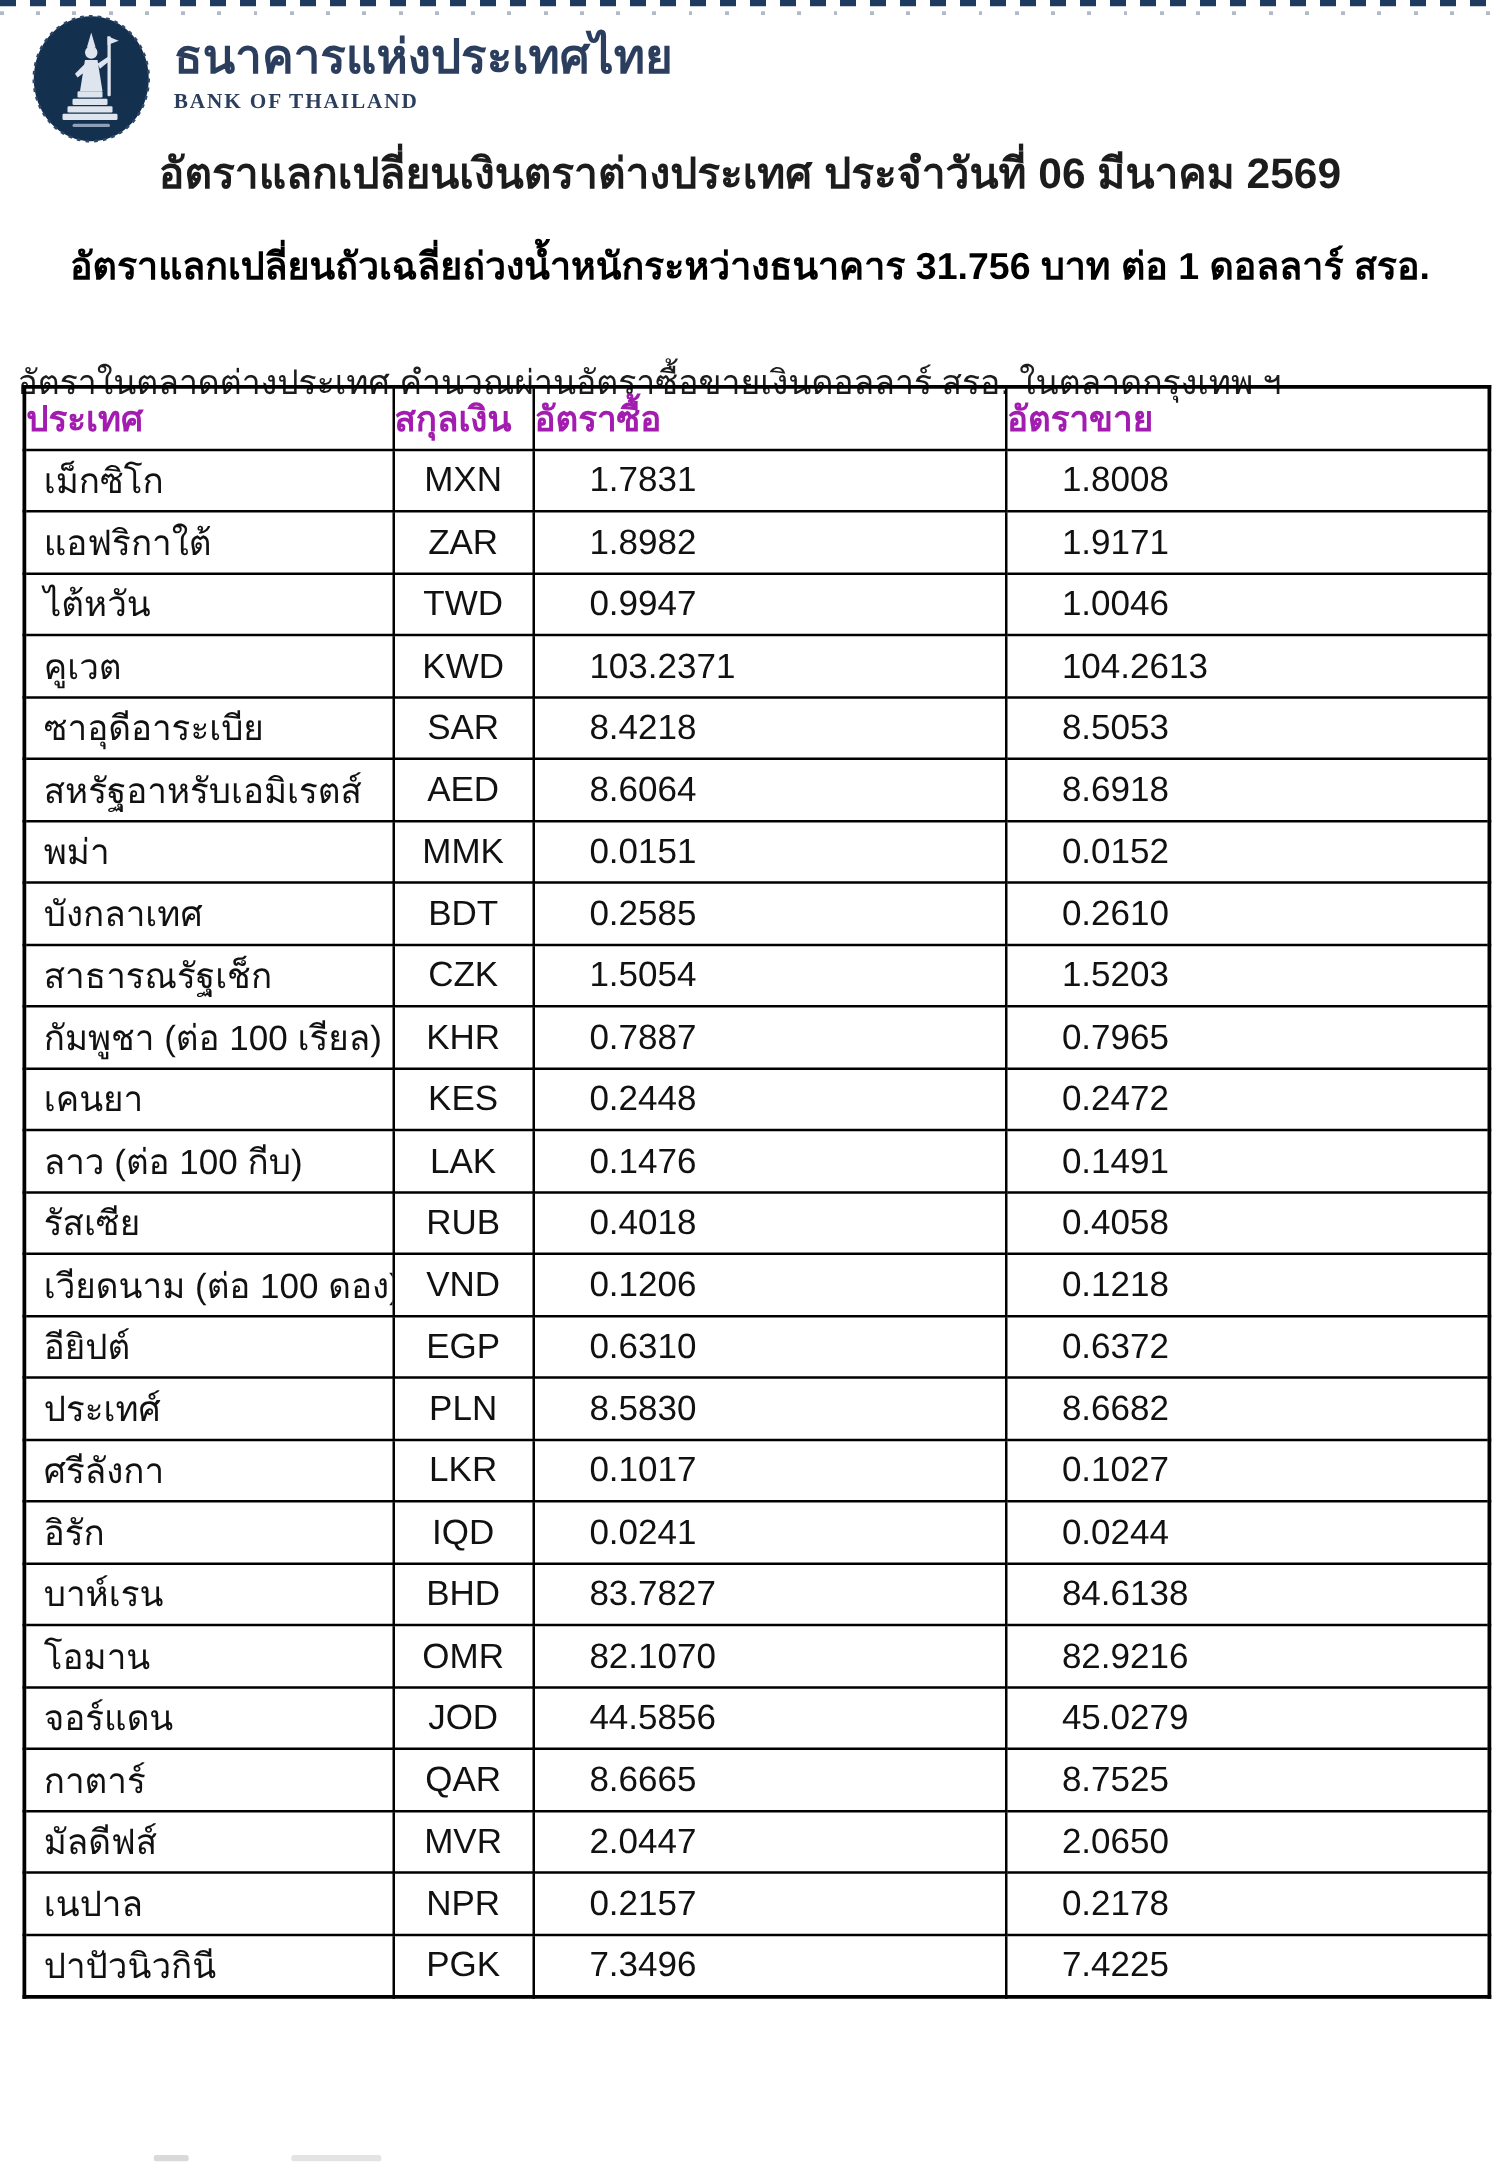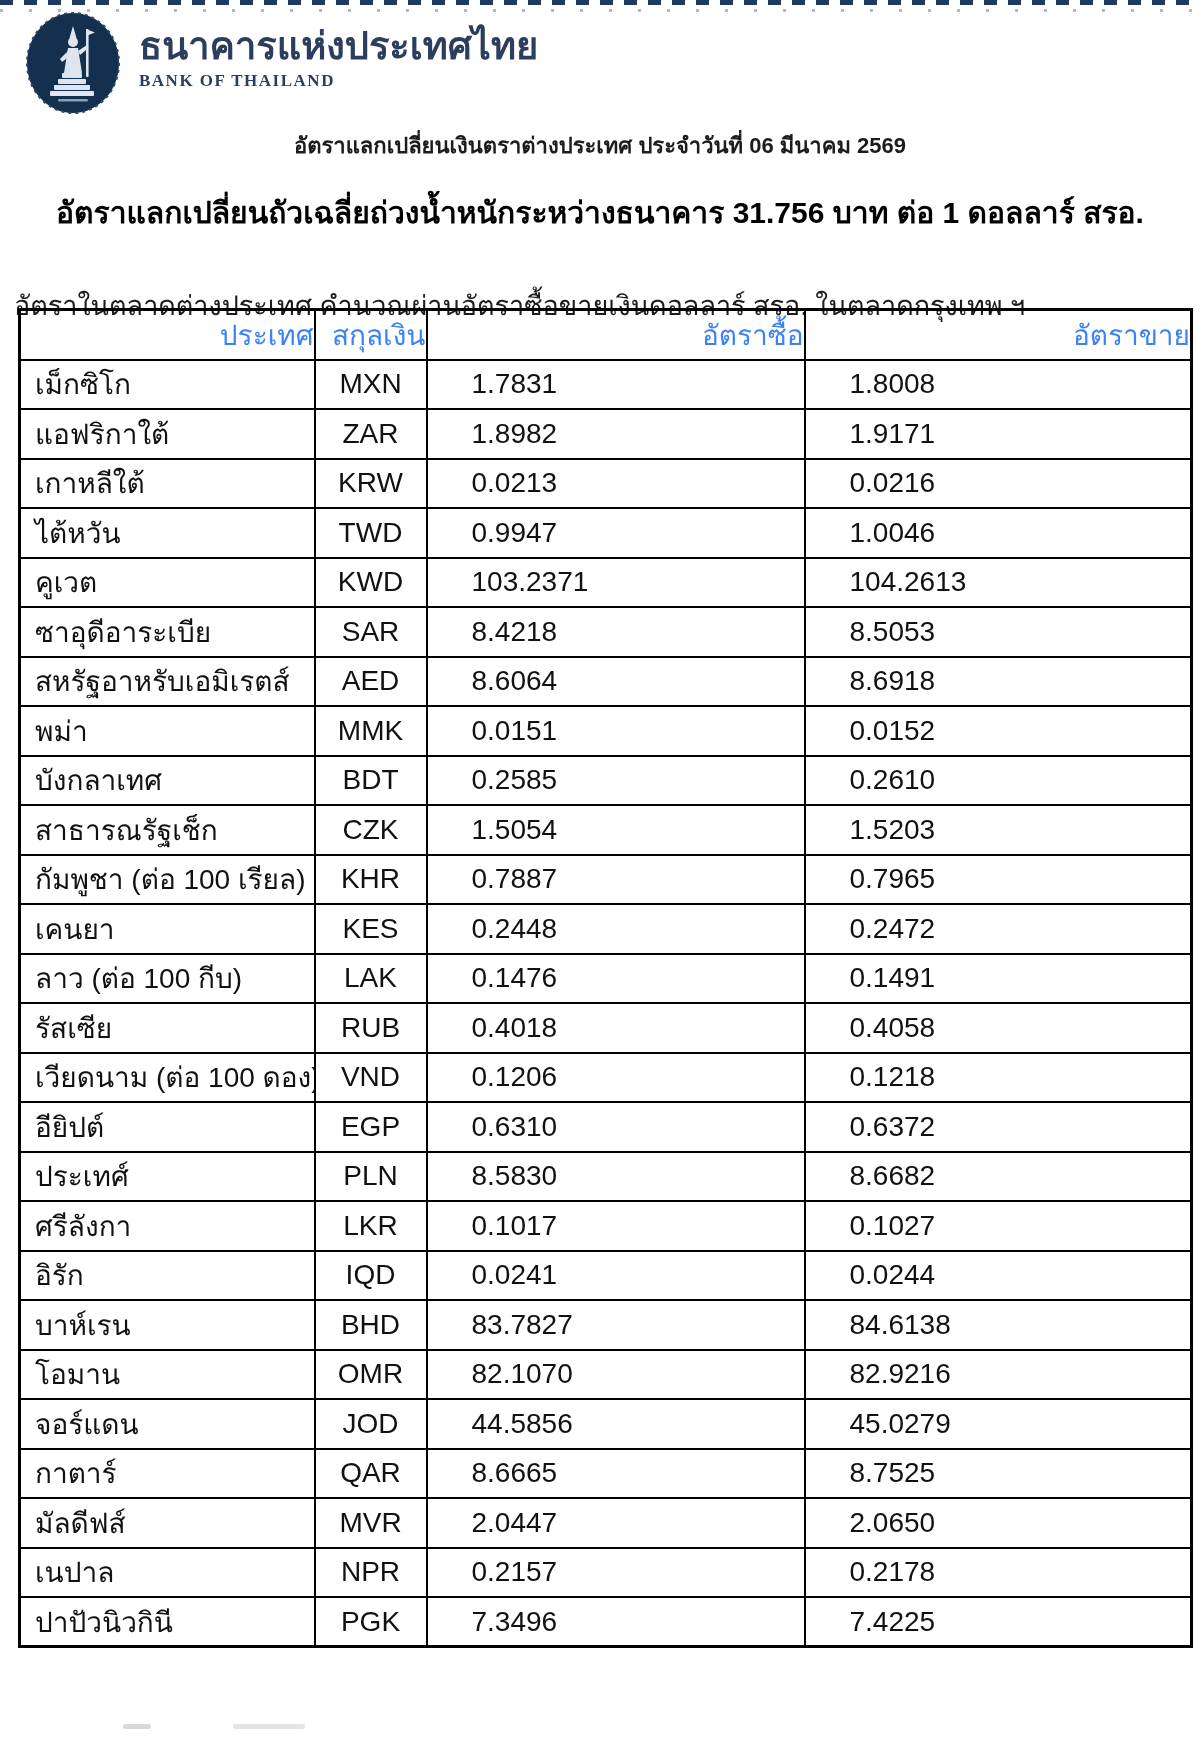--- a/index.html
+++ b/index.html
@@ -20,39 +20,39 @@
   .brand { position:absolute; top:11px; left:24px; display:flex; align-items:flex-start; gap:17px; }
   .brand-names { padding-top:15px; }
   .brand-th {
     font-size:38px; font-weight:700; color:#2c3e5d; line-height:1.1; letter-spacing:0px;
   }
   .brand-en {
     font-family:"Liberation Serif","DejaVu Serif",serif;
     font-size:17px; font-weight:700; color:#2c3e5d; letter-spacing:1.5px; margin-top:3px;
   }
   .doc-title {
-    position:absolute; top:128px; left:0; width:1200px; text-align:center;
-    font-size:22px; font-weight:700; color:#1c1c1c;
+    position:absolute; top:111px; left:0; width:1200px; text-align:center;
+    font-size:34px; font-weight:700; color:#1c1c1c;
   }
   .doc-subtitle {
     position:absolute; top:189px; left:0; width:1200px; text-align:center;
     font-size:30px; font-weight:600; color:#000000;
   }
   .doc-note {
     position:absolute; top:240px; left:14px; width:1180px; text-align:left;
     font-size:27px; font-weight:500; color:#1c1c1c;margin-top:44px;
   }
   table.fx {
     position:absolute; top:308px; left:18px; width:1172px;
     border-collapse:collapse; table-layout:fixed;
     border:3px solid #000;
   }
   table.fx th, table.fx td { border:2.5px solid #000; white-space:nowrap; overflow:hidden; }
   table.fx th {
-    height:50px; font-size:28px; font-weight:400; text-align:right; color:#3b82f6;
+    height:50px; font-size:28px; font-weight:700; text-align:left; color:#a21caf;
   }
   table.fx td { height:49.5px; font-size:28px; font-weight:500; color:#111; }
   td.c-country { text-align:left; padding-left:14px; }
   td.c-code    { text-align:center; }
   td.c-buy, td.c-sell { text-align:left; padding-right:12px;padding-left:44px; }
   .remnant { position:absolute; background:#b9b9b9; height:5px; border-radius:2px; opacity:.55; }
   .remnant-1 { top:1724px; left:123px; width:28px; }
   .remnant-2 { top:1724px; left:233px; width:72px; opacity:.4; }
 </style>
 </head>
@@ -116,26 +116,20 @@
     <td class="c-sell">1.8008</td>
   </tr>
 
   <tr>
     <td class="c-country">แอฟริกาใต้</td>
     <td class="c-code">ZAR</td>
     <td class="c-buy">1.8982</td>
     <td class="c-sell">1.9171</td>
   </tr>
 
-  <tr>
-    <td class="c-country">เกาหลีใต้</td>
-    <td class="c-code">KRW</td>
-    <td class="c-buy">0.0213</td>
-    <td class="c-sell">0.0216</td>
-  </tr>
 
   <tr>
     <td class="c-country">ไต้หวัน</td>
     <td class="c-code">TWD</td>
     <td class="c-buy">0.9947</td>
     <td class="c-sell">1.0046</td>
   </tr>
 
   <tr>
     <td class="c-country">คูเวต</td>

